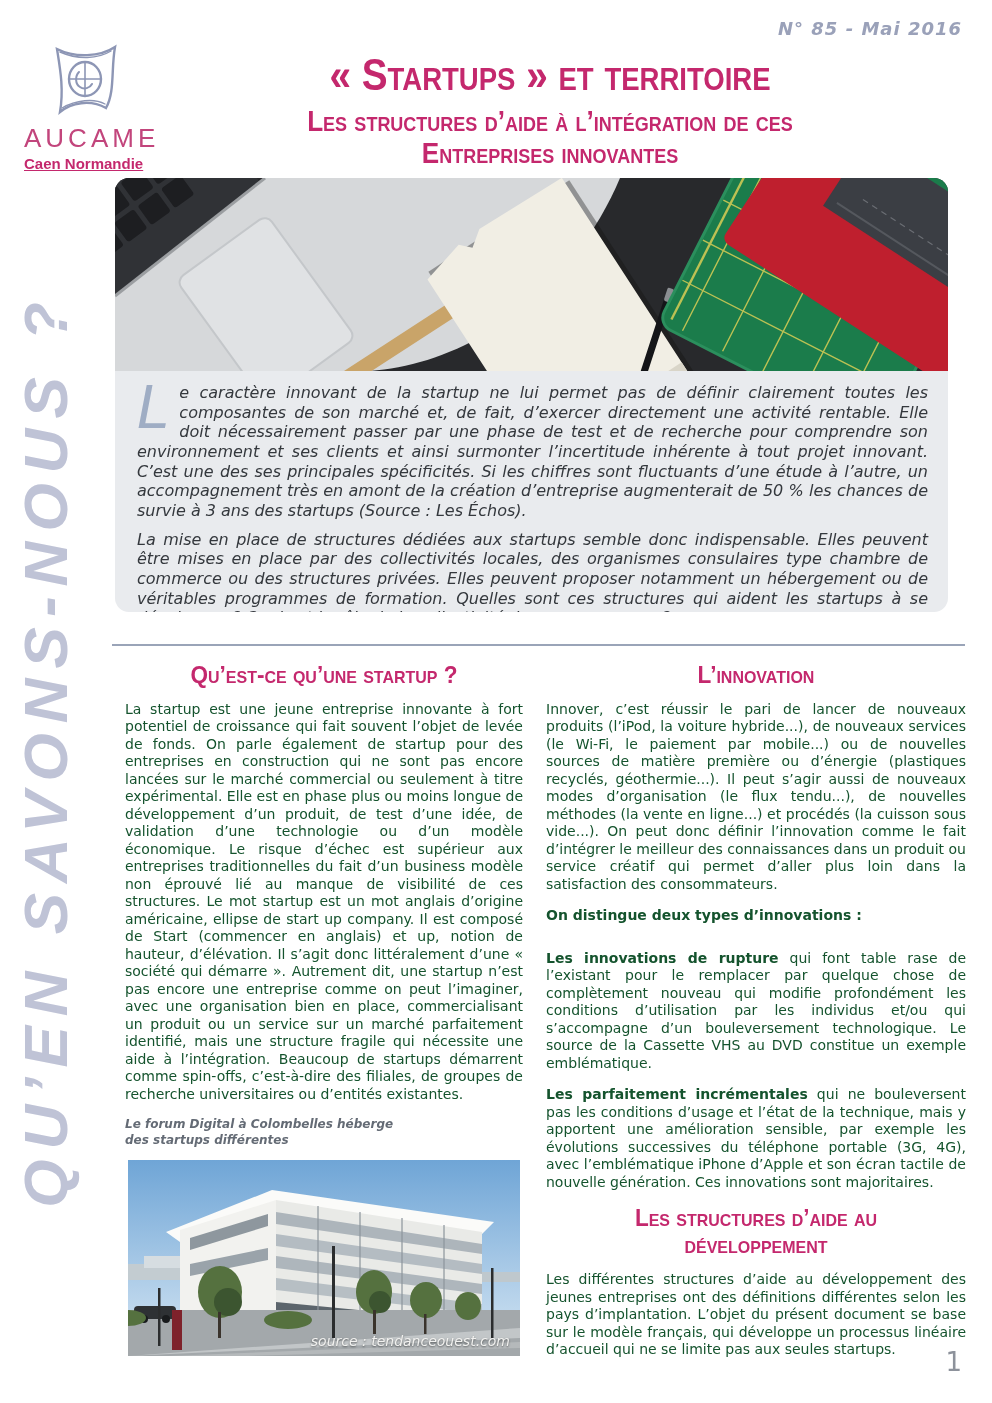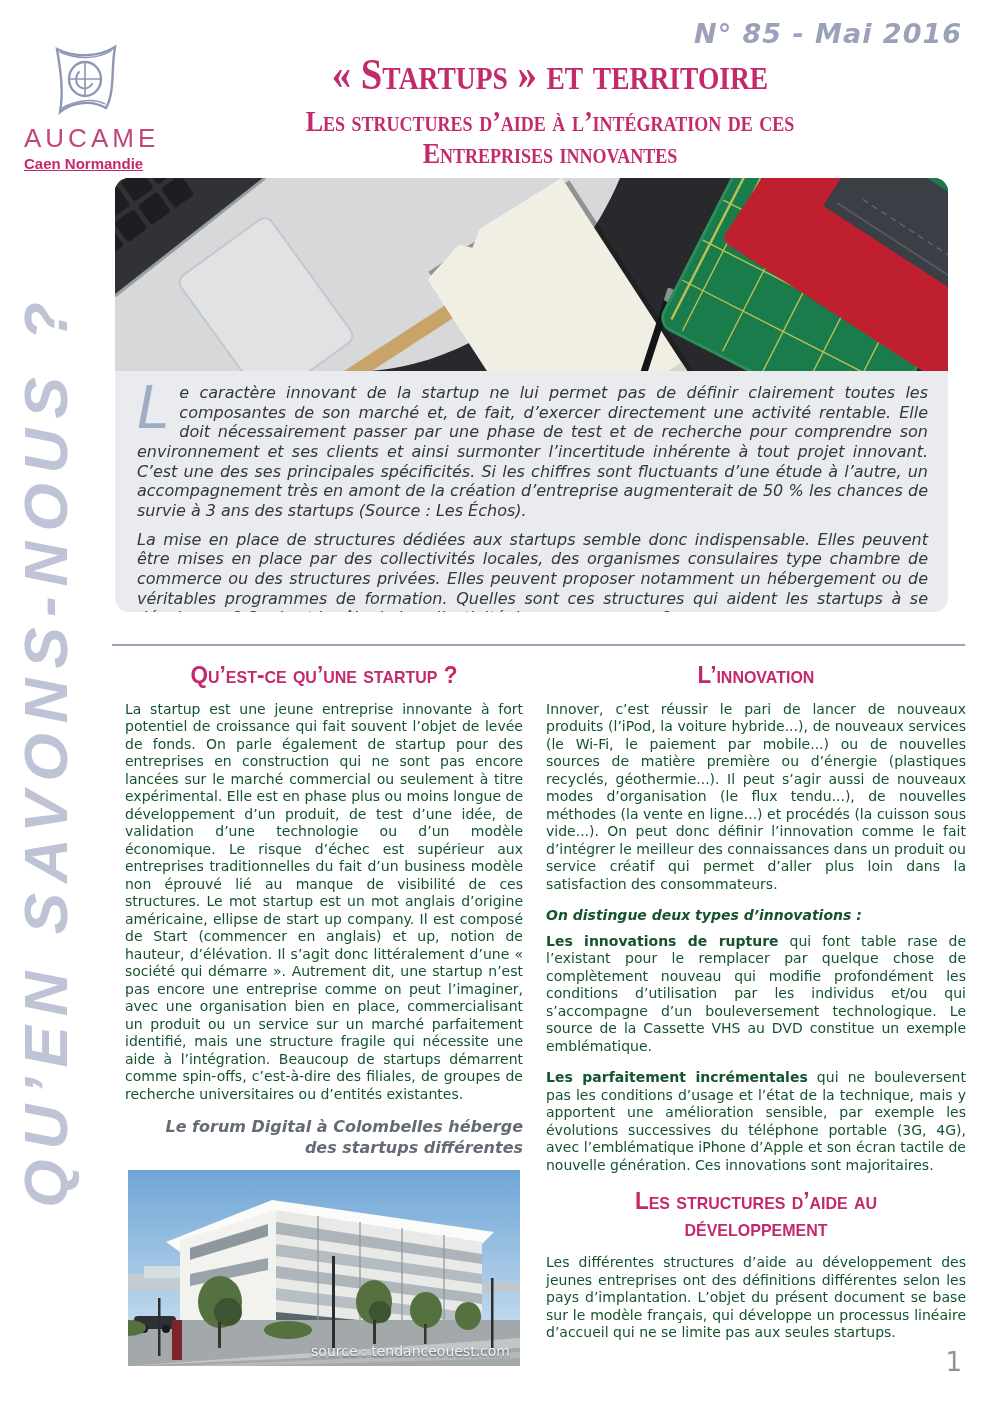--- a/index.html
+++ b/index.html
@@ -1,29 +1,29 @@
 <!DOCTYPE html>
 <html><head>
 <meta charset="utf-8">
 <style>
   html,body{margin:0;padding:0;background:#ffffff;}
   .page{position:relative;width:992px;height:1403px;background:#ffffff;overflow:hidden;
         font-family:"DejaVu Sans","Liberation Sans",sans-serif;}
 
   
-  .issue{position:absolute;top:18px;right:30px;font-size:27px;font-weight:bold;font-style:italic;
+  .issue{position:absolute;top:18px;right:30px;font-size:18px;font-weight:bold;font-style:italic;
          color:#9aa1b9;letter-spacing:1px;}
   .logo{position:absolute;left:24px;top:42px;width:185px;}
   .logo svg{display:block;margin-left:24px;}
   .logo-name{color:#c2457c;font-size:26px;letter-spacing:4px;margin-top:3px;
              font-family:"Liberation Sans",sans-serif;}
   .logo-sub{color:#c4286d;font-size:15px;font-weight:bold;margin-top:1px;
             font-family:"Liberation Sans",sans-serif;text-decoration:underline;}
   .title-block{position:absolute;left:160px;top:52px;width:780px;text-align:center;color:#c4286d;
-               font-family:Liberation Serif, serif;font-weight:bold;font-variant:small-caps;}
+               font-family:Liberation Sans, sans-serif;font-weight:bold;font-variant:small-caps;}
   .title{font-size:45px;line-height:1;transform:scaleX(0.86);transform-origin:center;}
   .subtitle{font-size:29px;line-height:1.1;margin-top:9px;transform:scaleX(0.9);transform-origin:center;}
 
   
   .vertical-text{position:absolute;left:10px;top:1312px;width:1124px;transform:rotate(-90deg);
                  transform-origin:0 0;text-align:center;font-size:62px;font-weight:bold;font-style:italic;
                  letter-spacing:10px;color:#bfc3d6;white-space:nowrap;
                  font-family:"Liberation Sans",sans-serif;}
 
   
@@ -36,27 +36,27 @@
   .rule{position:absolute;left:112px;top:644px;width:853px;height:2px;background:#9aa4b8;}
 
   
   .col-left{position:absolute;left:125px;top:662px;width:398px;}
   .col-right{position:absolute;left:546px;top:662px;width:420px;}
   h2.section{text-align:center;color:#c4286d;font-family:"Liberation Sans",sans-serif;
              font-variant:small-caps;font-weight:bold;font-size:24px;line-height:1.12;
              margin:0 0 12px;transform:scaleX(0.94);transform-origin:center;}
   .h2-second{margin-top:8px;}
   p.body{font-size:14px;line-height:1.25;color:#14532d;text-align:justify;margin:0 0 14px;}
-  p.bold-line{font-weight:bold;margin-bottom:8px;font-style:italic;}
+  p.bold-line{font-weight:bold;margin-bottom:25px;}
   p.body b{font-weight:bold;}
-  .caption{text-align:right;font-weight:bold;font-style:italic;color:#646b75;font-size:16px;
+  .caption{text-align:left;font-weight:bold;font-style:italic;color:#646b75;font-size:12px;
            line-height:1.3;margin:14px 0 11px;}
   .photo2{position:relative;width:392px;height:196px;margin-left:3px;}
   .photo2 svg{display:block;}
-  .photo-source{position:absolute;right:10px;bottom:7px;color:#f2f2f0;font-size:14px;
+  .photo-source{position:absolute;right:10px;bottom:7px;color:#f2f2f0;font-style:italic;font-size:14px;
                 text-shadow:0 1px 2px rgba(0,0,0,.5);text-align:center;}
   .page-num{position:absolute;right:30px;bottom:26px;font-size:26px;color:#8d929b;}
 </style>
 </head>
 <body>
 
 <div class="page">
 
   <div class="issue">N° 85 - Mai 2016</div>
 

